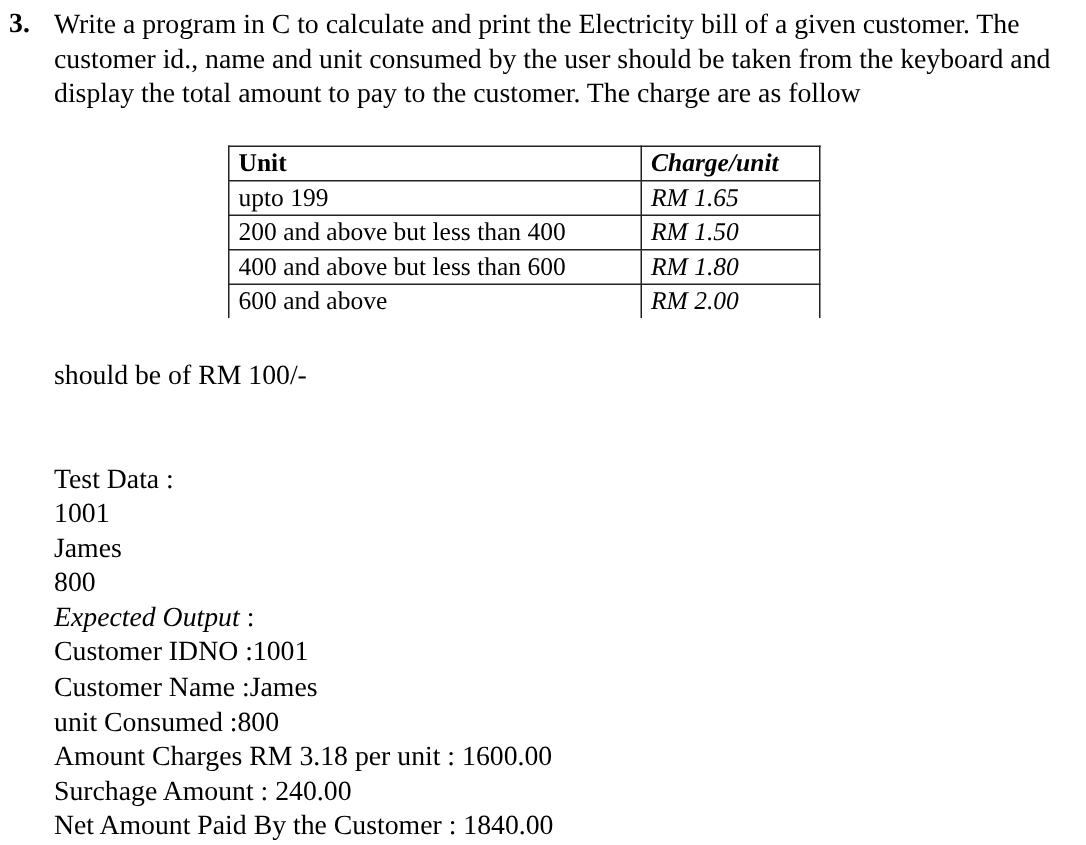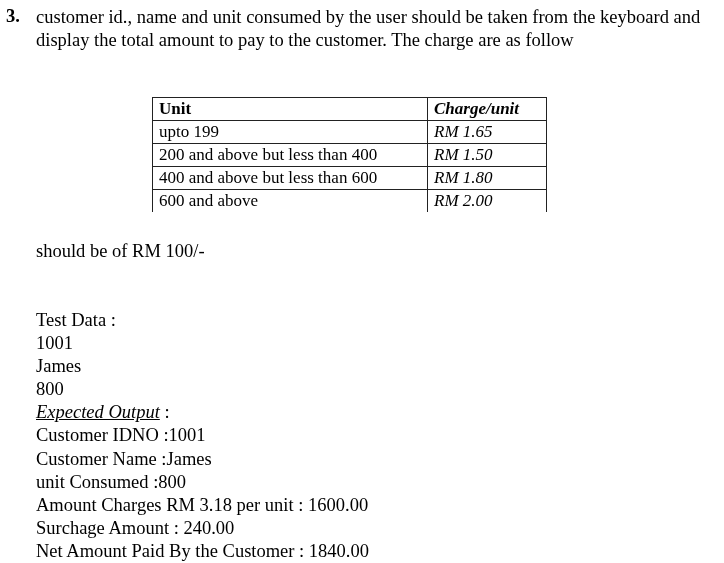--- a/index.html
+++ b/index.html
@@ -20,27 +20,28 @@
     text-align:left; white-space:nowrap;
   }
   table.rates th { font-weight:bold; }
   table.rates td.unit, table.rates th.unit { width:262px; }
   table.rates td.charge, table.rates th.charge { width:106px;font-style:italic; }
   table.rates tr.last td { border-bottom:none; }
   .note { position:absolute; left:36px; top:240px; line-height:23px; }
   .note div { white-space:nowrap; }
   .block { position:absolute; left:36px; top:309px; line-height:23.1px; }
   .block div { white-space:nowrap; }
-  .italic { font-style:italic;text-decoration:underline; }
+  .italic { font-style:italic; }
 </style>
 </head>
 <body>
 
 <div class="q-num">3.</div>
 <div class="intro">
+  <div>Write a program in C to calculate and print the Electricity bill of a given customer. The</div>
   <div>customer id., name and unit consumed by the user should be taken from the keyboard and</div>
   <div>display the total amount to pay to the customer. The charge are as follow</div>
 </div>
 
 <table class="rates">
   <tbody>
       <tr>
     <th class="unit">Unit</th>
     <th class="charge">Charge/unit</th>
   </tr>

